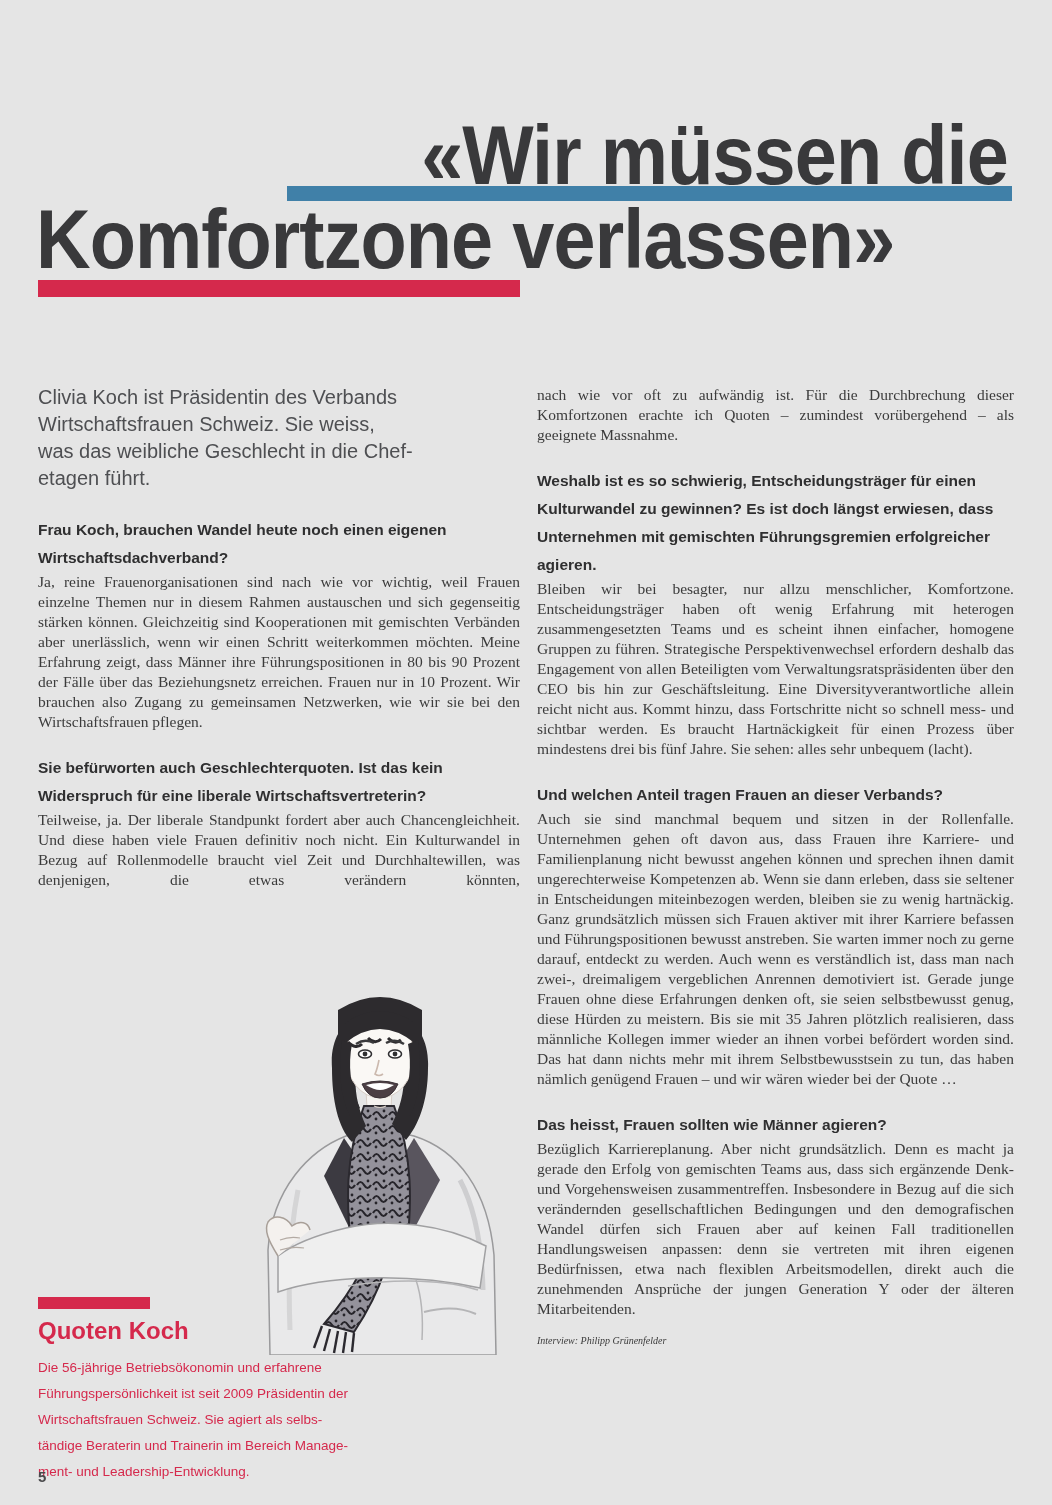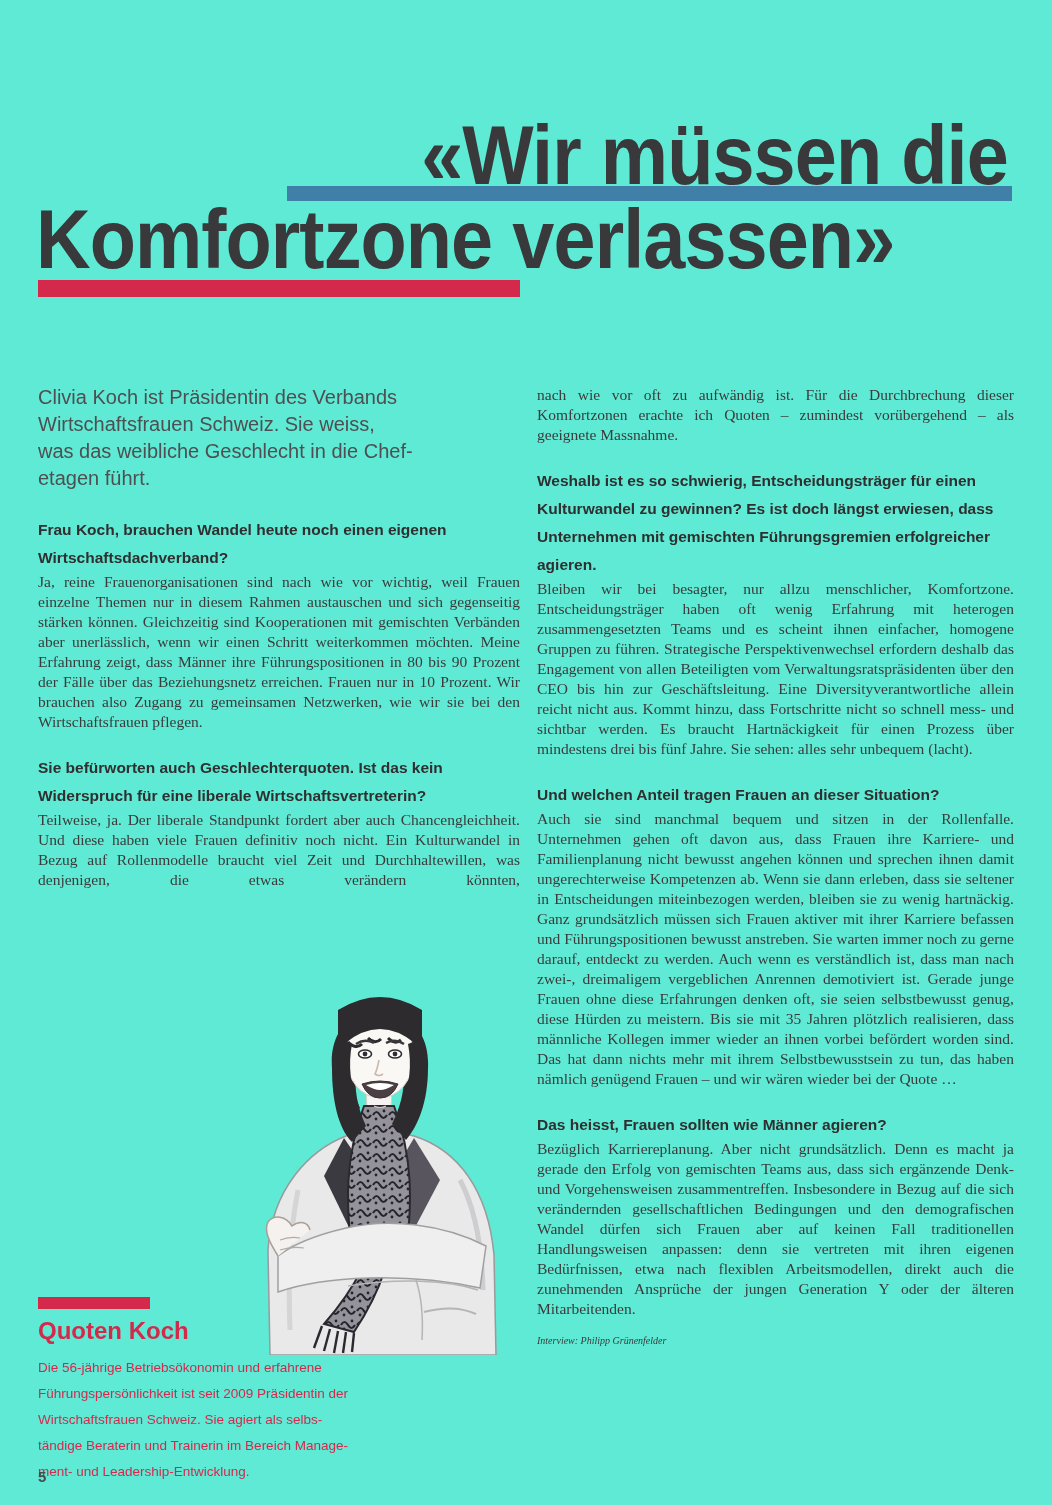--- a/index.html
+++ b/index.html
@@ -1,17 +1,17 @@
 <!DOCTYPE html>
 <html lang="de"><head>
 <meta charset="utf-8">
 <style>
   html,body { margin:0; padding:0; background:#ffffff; }
   .page {
-    position:relative; width:1052px; height:1505px; background:#5eead4;
+    position:relative; width:1052px; height:1505px; background:#e5e5e5;
     font-family:"Liberation Serif", serif; overflow:hidden;
   }
 
   
   .hl {
     position:absolute; font-family:"Liberation Sans", sans-serif; font-weight:bold;
     color:#39393b; font-size:84px; line-height:1; letter-spacing:-1px; white-space:nowrap;
   }
   .hl1 { top:113px; right:44px; transform:scaleX(0.90); transform-origin:100% 0; }
   .hl2 { top:197px; left:36px;  transform:scaleX(0.90); transform-origin:0 0; }
@@ -81,21 +81,21 @@
     <h3 class="q">Frau Koch, brauchen Wandel heute noch einen eigenen Wirtschaftsdachverband?</h3>
     <p class="a">Ja, reine Frauenorganisationen sind nach wie vor wichtig, weil Frauen einzelne Themen nur in diesem Rahmen austauschen und sich gegenseitig stärken können. Gleichzeitig sind Kooperationen mit gemischten Verbänden aber unerlässlich, wenn wir einen Schritt weiterkommen möchten. Meine Erfahrung zeigt, dass Männer ihre Führungspositionen in 80 bis 90 Prozent der Fälle über das Beziehungsnetz erreichen. Frauen nur in 10 Prozent. Wir brauchen also Zugang zu gemeinsamen Netzwerken, wie wir sie bei den Wirtschaftsfrauen pflegen.</p>
     <h3 class="q">Sie befürworten auch Geschlechterquoten. Ist das kein Widerspruch für eine liberale Wirtschaftsvertreterin?</h3>
     <p class="a cont">Teilweise, ja. Der liberale Standpunkt fordert aber auch Chancengleichheit. Und diese haben viele Frauen definitiv noch nicht. Ein Kulturwandel in Bezug auf Rollenmodelle braucht viel Zeit und Durchhaltewillen, was denjenigen, die etwas verändern könnten,</p>
   </div>
 
   <div class="col col-right">
     <p class="a">nach wie vor oft zu aufwändig ist. Für die Durchbrechung dieser Komfortzonen erachte ich Quoten – zumindest vorübergehend – als geeignete Massnahme.</p>
     <h3 class="q">Weshalb ist es so schwierig, Entscheidungsträger für einen Kulturwandel zu gewinnen? Es ist doch längst erwiesen, dass Unternehmen mit gemischten Führungsgremien erfolgreicher agieren.</h3>
     <p class="a">Bleiben wir bei besagter, nur allzu menschlicher, Komfortzone. Entscheidungsträger haben oft wenig Erfahrung mit heterogen zusammengesetzten Teams und es scheint ihnen einfacher, homogene Gruppen zu führen. Strategische Perspektivenwechsel erfordern deshalb das Engagement von allen Beteiligten vom Verwaltungsratspräsidenten über den CEO bis hin zur Geschäftsleitung. Eine Diversityverantwortliche allein reicht nicht aus. Kommt hinzu, dass Fortschritte nicht so schnell mess- und sichtbar werden. Es braucht Hartnäckigkeit für einen Prozess über mindestens drei bis fünf Jahre. Sie sehen: alles sehr unbequem (lacht).</p>
-    <h3 class="q">Und welchen Anteil tragen Frauen an dieser Situation?</h3>
+    <h3 class="q">Und welchen Anteil tragen Frauen an dieser Verbands?</h3>
     <p class="a">Auch sie sind manchmal bequem und sitzen in der Rollenfalle. Unternehmen gehen oft davon aus, dass Frauen ihre Karriere- und Familienplanung nicht bewusst angehen können und sprechen ihnen damit ungerechterweise Kompetenzen ab. Wenn sie dann erleben, dass sie seltener in Entscheidungen miteinbezogen werden, bleiben sie zu wenig hartnäckig. Ganz grundsätzlich müssen sich Frauen aktiver mit ihrer Karriere befassen und Führungspositionen bewusst anstreben. Sie warten immer noch zu gerne darauf, entdeckt zu werden. Auch wenn es verständlich ist, dass man nach zwei-, dreimaligem vergeblichen Anrennen demotiviert ist. Gerade junge Frauen ohne diese Erfahrungen denken oft, sie seien selbstbewusst genug, diese Hürden zu meistern. Bis sie mit 35 Jahren plötzlich realisieren, dass männliche Kollegen immer wieder an ihnen vorbei befördert worden sind. Das hat dann nichts mehr mit ihrem Selbstbewusstsein zu tun, das haben nämlich genügend Frauen – und wir wären wieder bei der Quote …</p>
     <h3 class="q">Das heisst, Frauen sollten wie Männer agieren?</h3>
     <p class="a">Bezüglich Karriereplanung. Aber nicht grundsätzlich. Denn es macht ja gerade den Erfolg von gemischten Teams aus, dass sich ergänzende Denk- und Vorgehensweisen zusammentreffen. Insbesondere in Bezug auf die sich verändernden gesellschaftlichen Bedingungen und den demografischen Wandel dürfen sich Frauen aber auf keinen Fall traditionellen Handlungsweisen anpassen: denn sie vertreten mit ihren eigenen Bedürfnissen, etwa nach flexiblen Arbeitsmodellen, direkt auch die zunehmenden Ansprüche der jungen Generation Y oder der älteren Mitarbeitenden.</p>
     <p class="byline">Interview: Philipp Grünenfelder</p>
   </div>
 
   <svg class="illus" viewBox="0 0 310 415" role="img" aria-label="Ink and wash sketch of Clivia Koch: smiling woman with dark bob haircut and bangs, dark patterned scarf, light grey jacket, arms crossed">
     <defs>
       <pattern id="scarfPat" width="16" height="14" patternUnits="userSpaceOnUse">
         <rect width="16" height="14" fill="#94929b"></rect>

